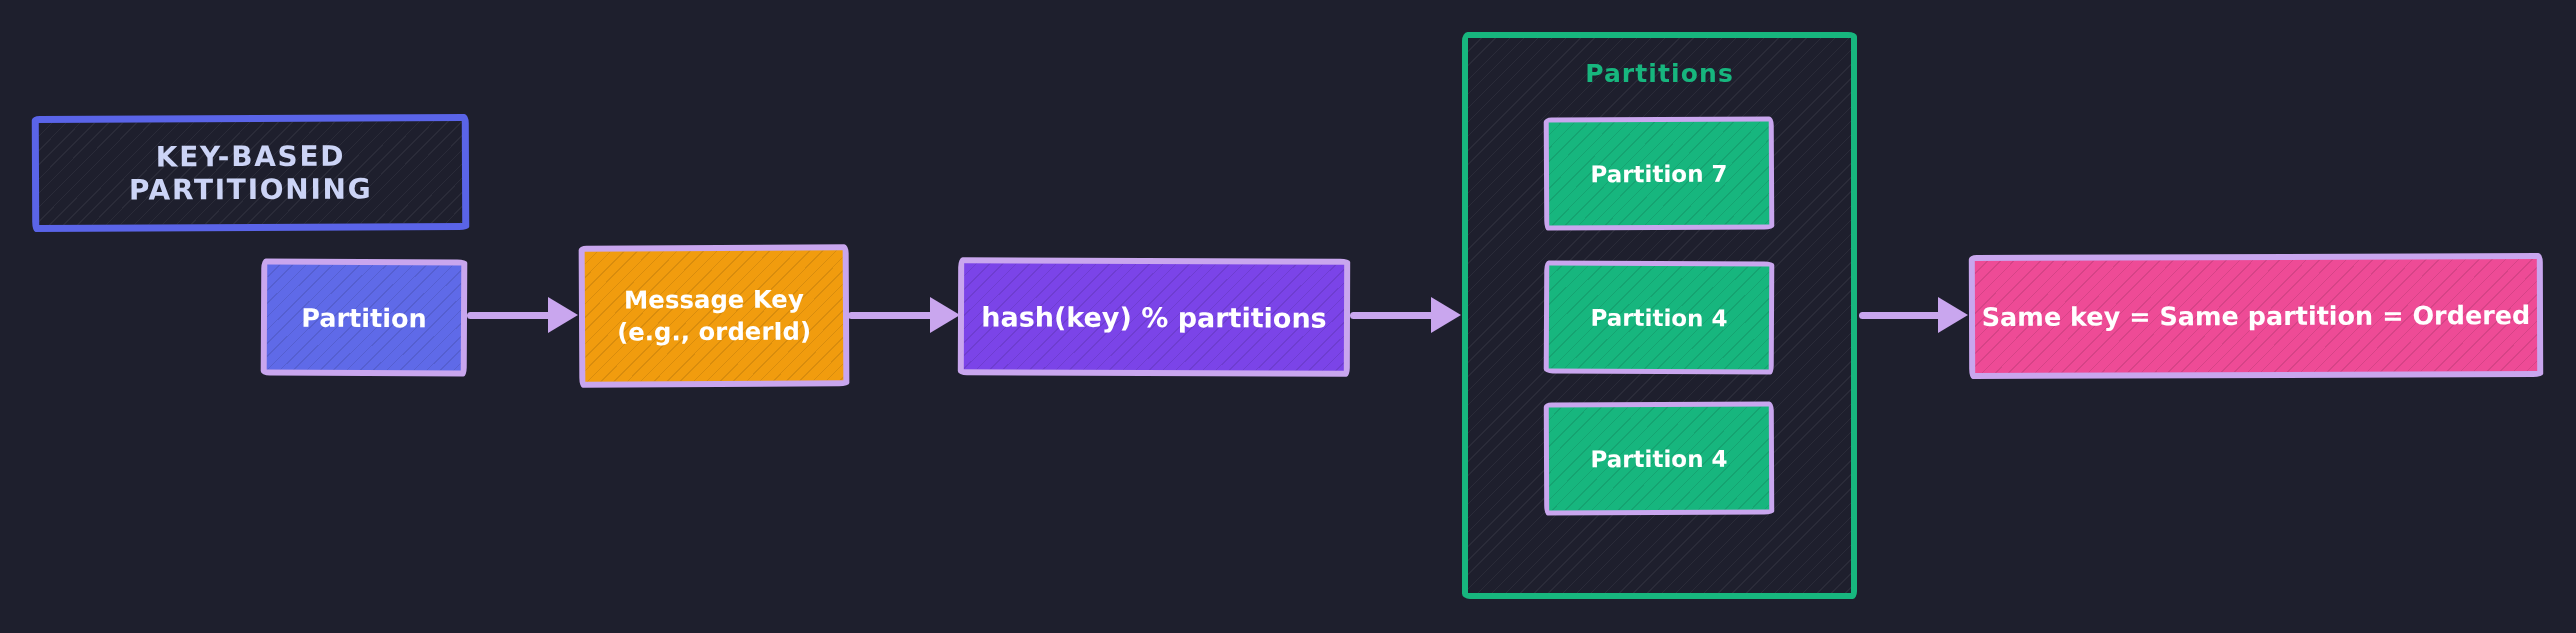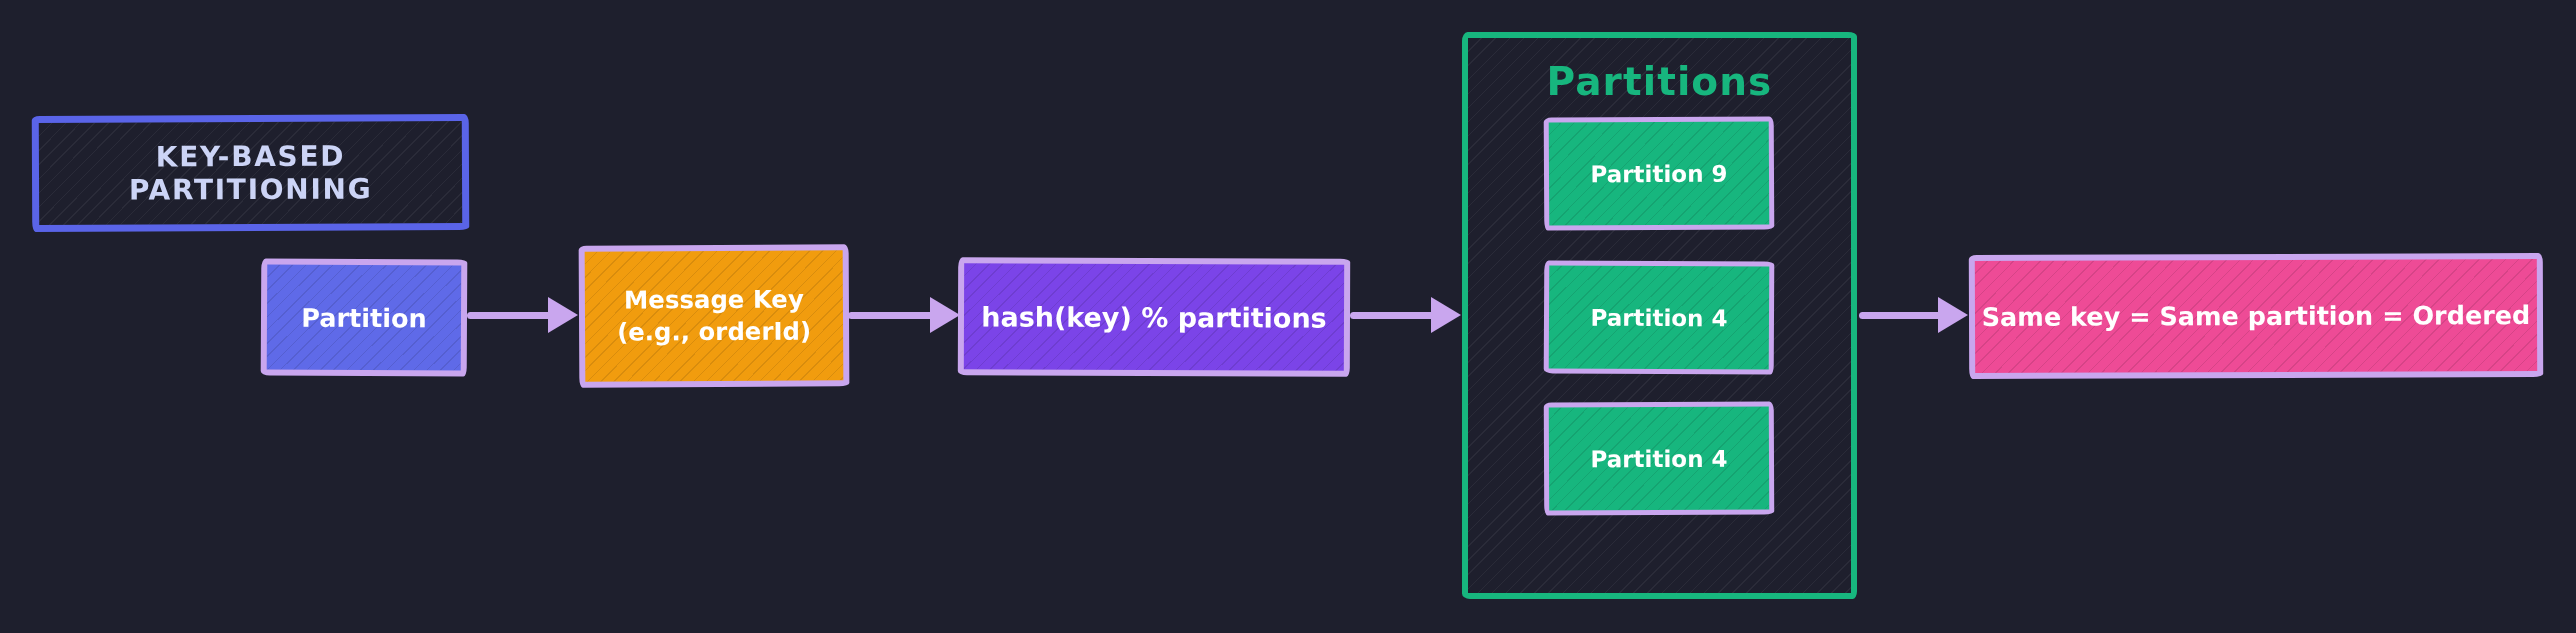--- a/index.html
+++ b/index.html
@@ -99,21 +99,21 @@
     width: 395px; height: 567px;
     border: 6.1px solid #17b67e;
     border-radius: 5.6px 9px 4.4px 7.8px / 9px 4.4px 7.8px 5.6px;
   }
   .partitions-title {
     position: absolute;
     left: 0; right: 0;
     top: 21px;
     text-align: center;
     color: #17b67e;
-    font-size: 39px;
+    font-size: 25px;
     font-weight: 600;
     letter-spacing: 1.1px;
   }
   .partition-item {
     position: absolute;
     box-sizing: border-box;
     left: 76px;
     width: 230px; height: 113px;
     background-color: #17b67e;
     border: 5.6px solid #c9a6ee;
@@ -184,21 +184,21 @@
 
   <div class="arrow arrow-3">
     <div class="arrow-shaft"></div>
     <div class="arrow-head"></div>
   </div>
 
   <div class="partitions-box hatch-dark">
     <div class="partitions-title">Partitions</div>
 
     <div class="partition-item partition-0 hatch-tint sketch-a">
-      <span>Partition 9</span>
+      <span>Partition 7</span>
     </div>
 
     <div class="partition-item partition-1 hatch-tint sketch-b">
       <span>Partition 4</span>
     </div>
 
     <div class="partition-item partition-2 hatch-tint sketch-a">
       <span>Partition 4</span>
     </div>
   </div>

